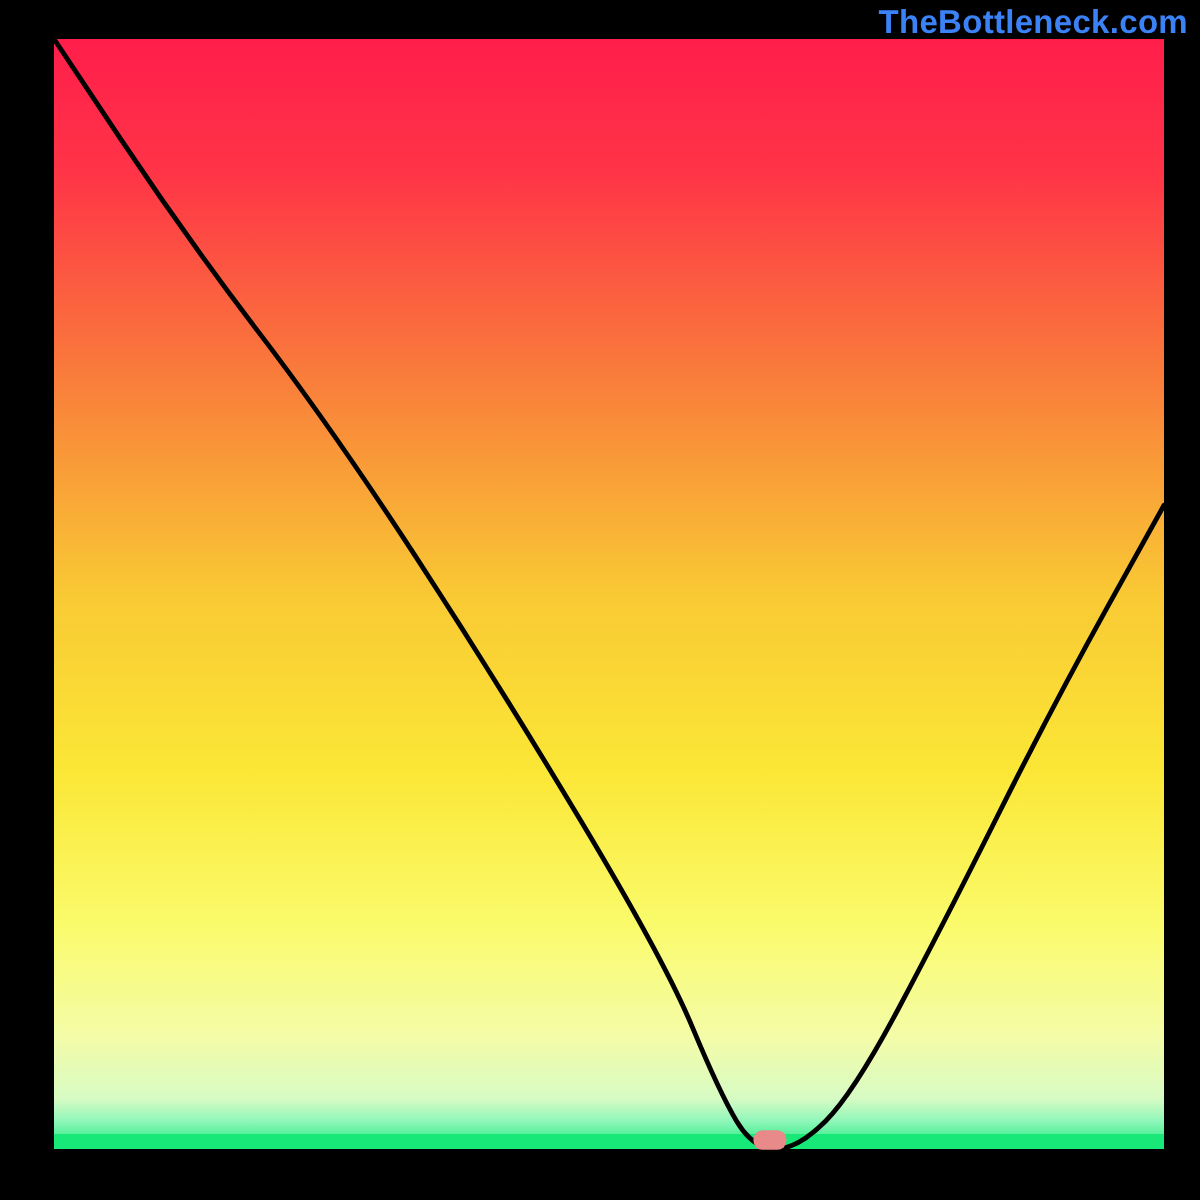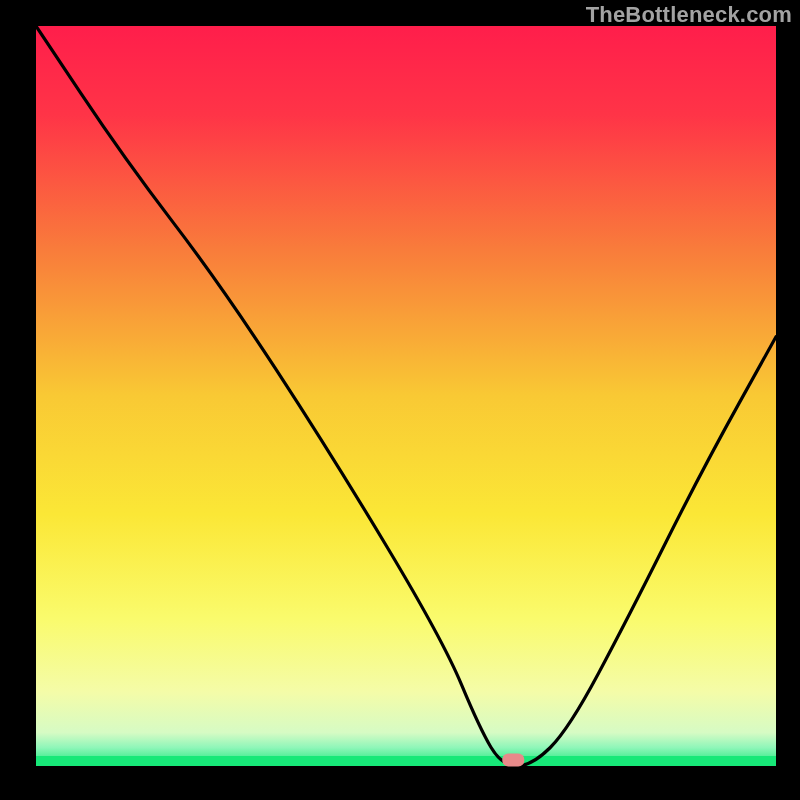--- a/index.html
+++ b/index.html
@@ -13,21 +13,21 @@
   .frame {
     position: relative;
     width: 800px;
     height: 800px;
     background: #000;
   }
   .watermark {
     position: absolute;
     top: 2px;
     right: 8px;
-    color: #a3a3a3;
+    color: #3b82f6;
     font-size: 22px;
     font-weight: 600;
     letter-spacing: 0.2px;
     z-index: 10;
   }
   svg {
     position: absolute;
     top: 0;
     left: 0;
   }

